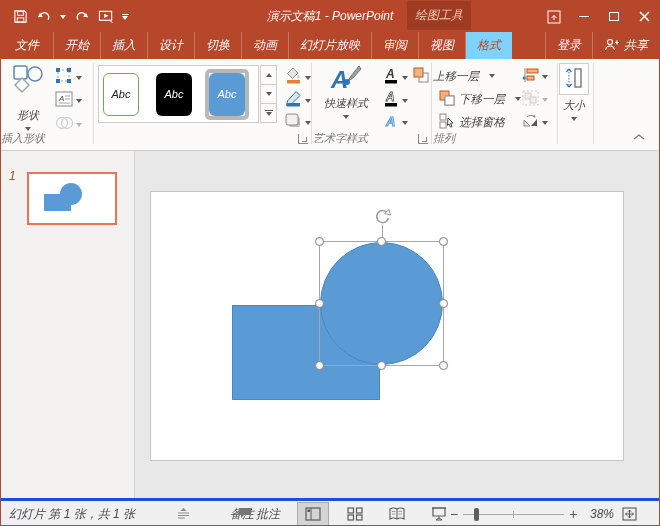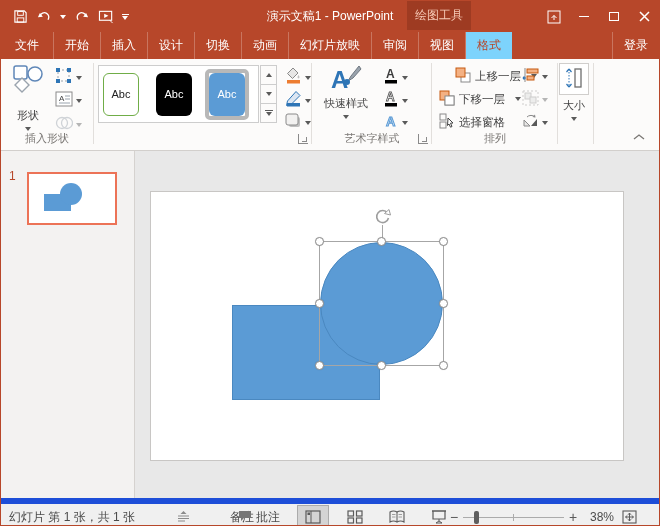--- a/index.html
+++ b/index.html
@@ -1,17 +1,17 @@
 <!DOCTYPE html>
 <html><head>
 <meta charset="utf-8">
 <style>
   html,body{margin:0;padding:0;background:#fff;}
   *{box-sizing:border-box;font-family:"Liberation Sans","DejaVu Sans",sans-serif;}
-  .window{position:relative;width:660px;height:526px;border:1px solid #B7472A;background:#E6E6E6;overflow:hidden;}
+  .window{position:relative;width:660px;height:526px;border:1px solid #B7472A;background:#E6E6E6;overflow:hidden;font-style:italic;}
 
   
   .titlebar{position:absolute;left:0;top:0;width:100%;height:31px;background:#B7472A;display:flex;align-items:center;}
   .qat{display:flex;align-items:center;gap:2px;padding-left:8px;}
   .qat .btn{display:flex;align-items:center;justify-content:center;width:22px;height:22px;}
   .qat .btn.narrow{width:12px;}
   .dd-w{width:0;height:0;border-left:3px solid transparent;border-right:3px solid transparent;border-top:4px solid #fff;}
   .title-text{position:absolute;left:0;right:0;top:0;height:31px;display:flex;align-items:center;justify-content:center;color:#fff;font-size:12px;pointer-events:none;}
   .context-tab{position:absolute;left:406px;top:0;width:64px;height:29px;background:#9E3B22;color:#F7CBB8;font-size:12px;display:flex;align-items:center;justify-content:center;}
   .win-controls{position:absolute;right:0;top:0;height:31px;display:flex;align-items:center;}
@@ -21,21 +21,21 @@
   .tabrow{position:absolute;left:0;top:31px;width:100%;height:27px;background:#B7472A;display:flex;align-items:stretch;font-size:12px;color:#fff;}
   .tab{display:flex;align-items:center;padding:0 11px;border-right:1px solid rgba(255,255,255,0.25);cursor:default;}
   .tab.first{padding:0 14px;}
   .tab.active{background:#7dd3fc;color:#B7472A;border-right:none;}
   .tabrow-right{margin-left:auto;display:flex;align-items:stretch;}
   .tabrow-right .tab{border-right:none;border-left:1px solid rgba(255,255,255,0.25);gap:5px;}
 
   
   .ribbon{position:absolute;left:0;top:58px;width:100%;height:92px;background:#FCFBFA;border-bottom:1px solid #D2CFCC;}
   .rsep{position:absolute;top:4px;bottom:6px;width:1px;background:#E2DFDC;}
-  .grp-label{position:absolute;bottom:4px;font-size:11px;color:#7A7774;text-align:center;}
+  .grp-label{position:absolute;bottom:4px;font-size:11px;color:#7A7774;}
   .bigbtn{position:absolute;display:flex;flex-direction:column;align-items:center;font-size:11px;color:#444;}
   .dd{width:0;height:0;border-left:3.5px solid transparent;border-right:3.5px solid transparent;border-top:4px solid #5A5A5A;}
   .dd.dis{border-top-color:#B5B5B5;}
   .smallrow{position:absolute;display:flex;align-items:center;gap:3px;}
   .abc{width:36px;height:43px;border-radius:6px;display:flex;align-items:center;justify-content:center;font-size:11px;}
   .gallery{position:absolute;left:97px;top:6px;width:161px;height:58px;background:#fff;border:1px solid #CDCDCD;display:flex;align-items:center;gap:17px;padding-left:4px;}
   .scrollcol{position:absolute;left:259px;top:6px;width:17px;height:58px;display:flex;flex-direction:column;}
   .scrollcol .sbtn{flex:1;border:1px solid #CDCDCD;border-top:none;display:flex;align-items:center;justify-content:center;background:#FCFBFA;}
   .scrollcol .sbtn:first-child{border-top:1px solid #CDCDCD;}
   .tri-up{width:0;height:0;border-left:3.5px solid transparent;border-right:3.5px solid transparent;border-bottom:4px solid #5A5A5A;}
@@ -51,21 +51,21 @@
   .editor{position:absolute;left:135px;top:0;right:0;height:100%;}
   .canvas{position:absolute;left:14px;top:40px;width:474px;height:270px;background:#fff;border:1px solid #C8C6C4;}
   .shape-rect{position:absolute;left:81px;top:113px;width:148px;height:95px;background:#5B9BD5;border:1px solid #4A88C0;}
   .shape-circle{position:absolute;left:169px;top:50px;width:123px;height:123px;border-radius:50%;background:#5B9BD5;border:1px solid #4A88C0;}
   .selbox{position:absolute;left:168px;top:49px;width:125px;height:125px;border:1px solid #A6A6A6;pointer-events:none;}
   .handle{position:absolute;width:9px;height:9px;border-radius:50%;background:#fff;border:1px solid #8C8C8C;box-shadow:0 0 1px rgba(0,0,0,.2);pointer-events:auto;}
   .rot-stem{position:absolute;left:50%;top:-17px;width:1px;height:17px;background:#A6A6A6;}
   .rot-handle{position:absolute;left:calc(50% - 9px);top:-35px;pointer-events:auto;}
 
   
-  .statusbar{position:absolute;left:0;bottom:0;width:100%;height:27px;background:#F0F0F0;border-top:6px solid #1d4ed8;font-size:12px;color:#4B4B4B;}
+  .statusbar{position:absolute;left:0;bottom:0;width:100%;height:27px;background:#F0F0F0;border-top:3px solid #1d4ed8;font-size:12px;color:#4B4B4B;}
   .sb{position:absolute;top:0;height:26px;display:flex;align-items:center;gap:4px;}
   .viewbtn{position:absolute;top:1px;width:32px;height:24px;display:flex;align-items:center;justify-content:center;}
   .viewbtn.active{background:#D4D4D4;border:1px solid #ABABAB;}
   .ztrack{position:absolute;left:462px;top:13px;width:101px;height:1px;background:#ABABAB;}
   .ztick{position:absolute;left:512px;top:10px;width:1px;height:7px;background:#ABABAB;}
   .zthumb{position:absolute;left:473px;top:7px;width:5px;height:13px;background:#5E5E5E;border-radius:2px;}
 </style>
 </head>
 <body>
 
@@ -139,20 +139,30 @@
     <div class="tab">插入</div>
     <div class="tab">设计</div>
     <div class="tab">切换</div>
     <div class="tab">动画</div>
     <div class="tab">幻灯片放映</div>
     <div class="tab">审阅</div>
     <div class="tab">视图</div>
     <div class="tab active">格式</div>
     <div class="tabrow-right">
       <div class="tab">登录</div>
+      <div class="tab">
+        <span>
+          <svg width="15" height="13" viewBox="0 0 15 13">
+              <circle cx="6" cy="4" r="2.5" fill="none" stroke="#fff" stroke-width="1.2"></circle>
+              <path d="M1.5 12 C2 8.8 4 8 6 8 C8 8 10 8.8 10.5 12" fill="none" stroke="#fff" stroke-width="1.2"></path>
+              <path d="M11 4.5 h4 M13 2.5 v4" stroke="#fff" stroke-width="1.2"></path>
+            </svg>
+        </span>
+        <span>共享</span>
+      </div>
     </div>
   </div>
 
   <div class="ribbon">
 
     <div class="bigbtn" style="left:6px;top:5px;width:42px;">
       <span>
         <svg width="32" height="30" viewBox="0 0 32 30">
             <rect x="2" y="2" width="13" height="13" rx="2" fill="#fff" stroke="#5F87B8" stroke-width="1.5"></rect>
             <path d="M10 14 L17 21 L10 28 L3 21 Z" fill="#fff" stroke="#9AA3AD" stroke-width="1.4"></path>
@@ -282,21 +292,21 @@
         <svg width="16" height="16" viewBox="0 0 16 16">
             <text x="3" y="13" font-size="13" font-weight="bold" fill="#DCE9F7" stroke="#5B9BD5" stroke-width="1">A</text>
           </svg>
       </span>
         <span class="dd"></span>
     </div>
     <div class="grp-label" style="left:312px;width:118px;">艺术字样式</div>
     <div class="launcher" style="left:417px;bottom:6px;"></div>
     <div class="rsep" style="left:430px;"></div>
 
-    <div class="arr-item" style="left:454px;top:8px;">
+    <div class="arr-item" style="left:412px;top:8px;">
       <span>
         <svg width="16" height="16" viewBox="0 0 16 16">
             <rect x="6" y="6" width="9" height="9" fill="#fff" stroke="#8A8A8A"></rect>
             <rect x="1" y="1" width="9" height="9" fill="#F4B183" stroke="#C55A11"></rect>
           </svg>
       </span>
       <span>上移一层</span>
       <span class="dd" style="margin-left:6px;"></span>
     </div>
     <div class="arr-item" style="left:438px;top:31px;">

